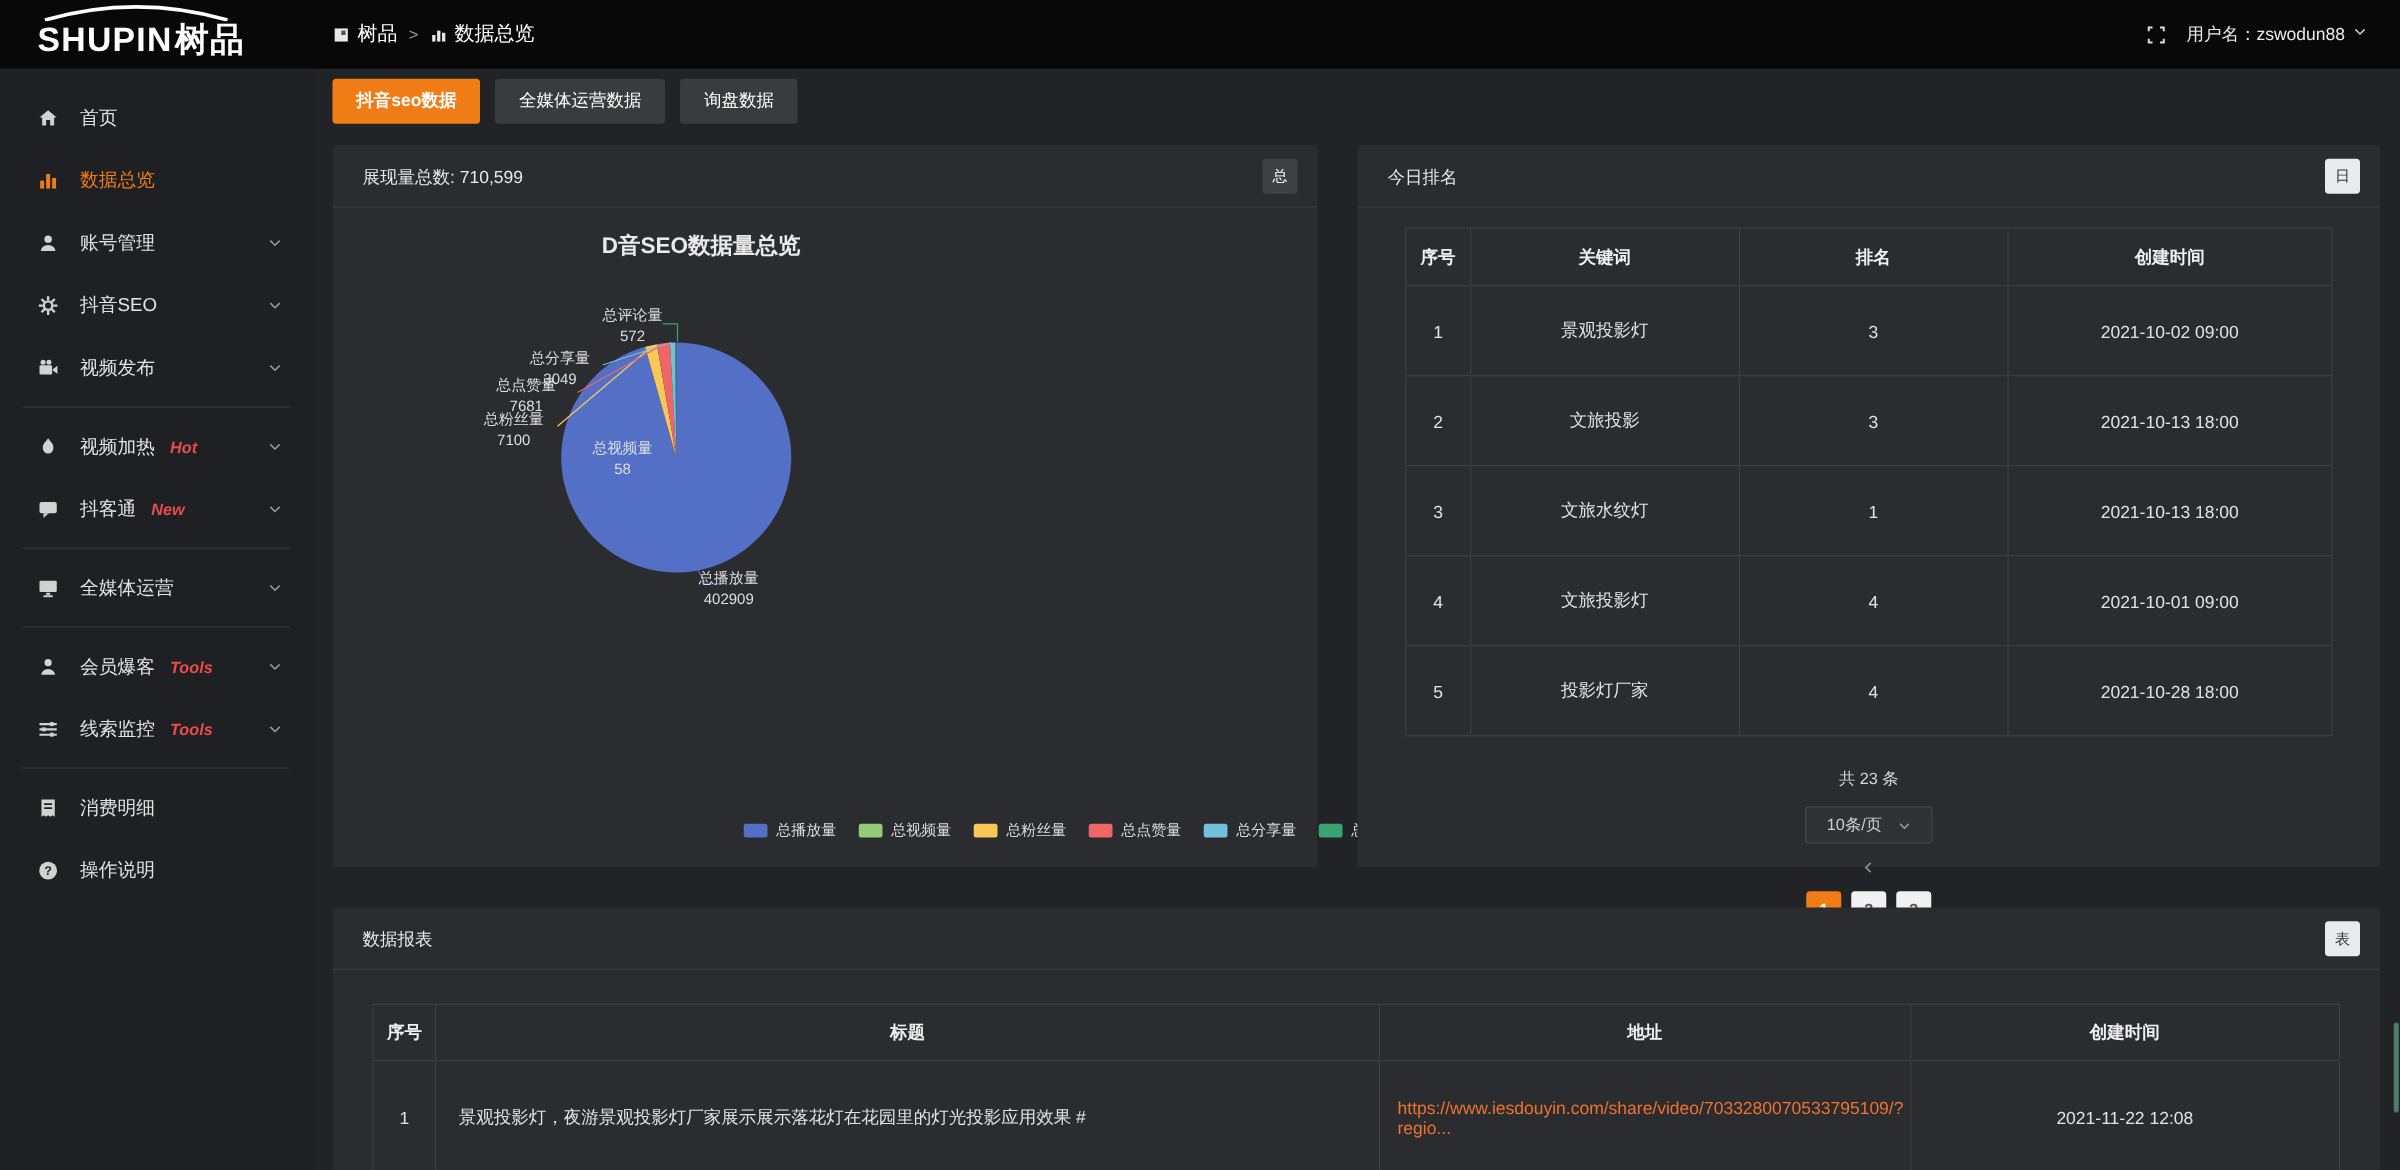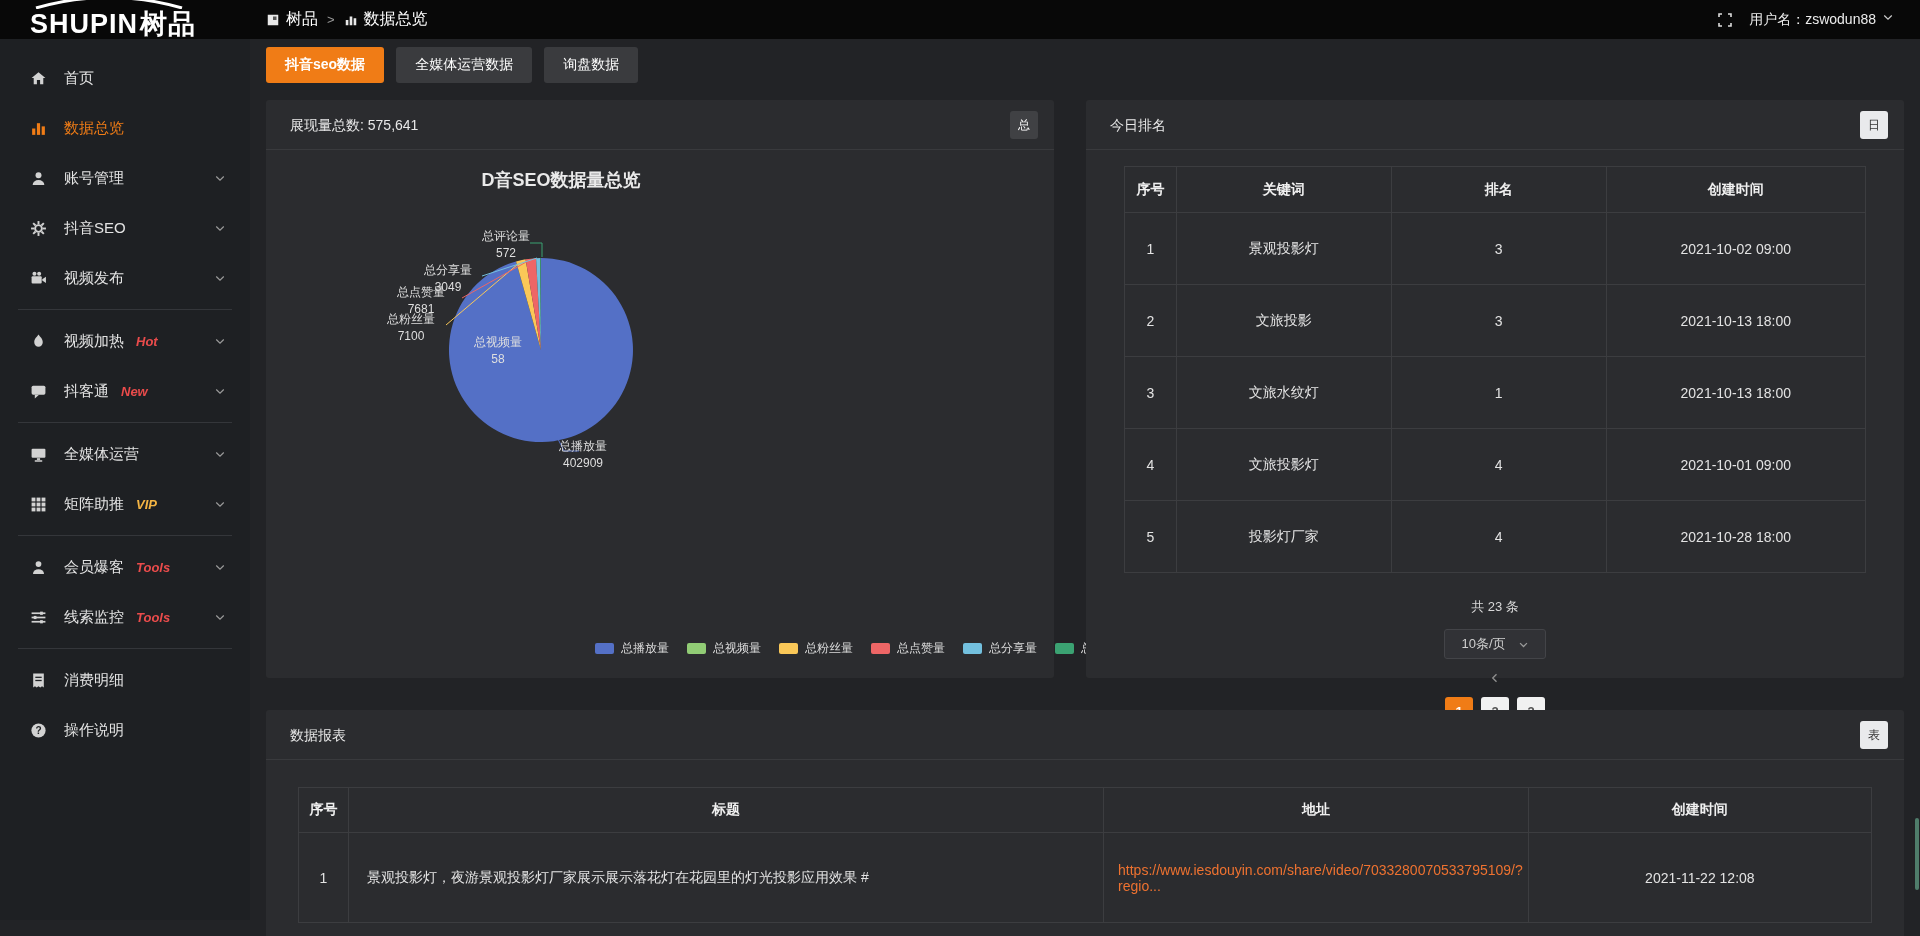--- a/index.html
+++ b/index.html
@@ -1,20 +1,20 @@
 <!DOCTYPE html>
 <html><head>
 <meta charset="utf-8">
 <style>
   * { margin:0; padding:0; box-sizing:border-box; }
   html,body { width:1920px; height:936px; overflow:hidden;
     font-family:"Liberation Sans","DejaVu Sans",sans-serif; background:#222326; }
 
   
-  .topbar { height:39px; background:#080808; display:flex; align-items:center; }
+  .topbar { height:55px; background:#080808; display:flex; align-items:center; }
   .logo { width:250px; height:55px; position:relative; flex:0 0 250px; }
   .logo svg.arc { position:absolute; left:30px; top:3px; }
   .logo .brand { position:absolute; left:30px; top:14px; color:#fff; font-size:27px;
     font-weight:900; letter-spacing:1px; white-space:nowrap; }
   .logo .brand .cn { font-weight:800; margin-left:2px; }
   .breadcrumb { display:flex; align-items:center; gap:9px; color:#fff; font-size:16px; padding-left:16px; }
   .breadcrumb .sep { color:#9a9a9a; font-size:13px; }
   .crumb { display:flex; align-items:center; gap:6px; }
   .topbar-right { margin-left:auto; display:flex; align-items:center; gap:16px;
     padding-right:26px; color:#ececec; font-size:14px; }
@@ -271,44 +271,20 @@
             <rect x="4.5" y="13.4" width="7" height="1.4" fill="currentColor"></rect>
           </svg>
         </span>
         <span class="lbl">全媒体运营</span>
         <span class="chev">
           <svg width="12" height="12" viewBox="0 0 16 16">
             <polyline points="3,6 8,11 13,6" stroke="currentColor" stroke-width="1.6" fill="none"></polyline>
           </svg>
         </span>
       </div>
-      <div class="side-item">
-        <span class="icon">
-          <svg width="17" height="17" viewBox="0 0 16 16">
-            <g fill="currentColor">
-              <rect x="1.5" y="1.5" width="3.6" height="3.6"></rect>
-              <rect x="6.2" y="1.5" width="3.6" height="3.6"></rect>
-              <rect x="10.9" y="1.5" width="3.6" height="3.6"></rect>
-              <rect x="1.5" y="6.2" width="3.6" height="3.6"></rect>
-              <rect x="6.2" y="6.2" width="3.6" height="3.6"></rect>
-              <rect x="10.9" y="6.2" width="3.6" height="3.6"></rect>
-              <rect x="1.5" y="10.9" width="3.6" height="3.6"></rect>
-              <rect x="6.2" y="10.9" width="3.6" height="3.6"></rect>
-              <rect x="10.9" y="10.9" width="3.6" height="3.6"></rect>
-            </g>
-          </svg>
-        </span>
-        <span class="lbl">矩阵助推</span>
-        <i class="badge" style="color: rgb(245, 181, 68);">VIP</i>
-        <span class="chev">
-          <svg width="12" height="12" viewBox="0 0 16 16">
-            <polyline points="3,6 8,11 13,6" stroke="currentColor" stroke-width="1.6" fill="none"></polyline>
-          </svg>
-        </span>
-      </div>
       <div class="side-divider"></div>
       <div class="side-item">
         <span class="icon">
           <svg width="17" height="17" viewBox="0 0 16 16">
             <circle cx="8" cy="4.8" r="2.7" fill="currentColor"></circle>
             <path d="M2.8 14 a5.2 4.4 0 0 1 10.4 0 Z" fill="currentColor"></path>
           </svg>
         </span>
         <span class="lbl">会员爆客</span>
         <i class="badge" style="color: rgb(233, 75, 75);">Tools</i>
@@ -369,21 +345,21 @@
 
     <div class="tabs">
         <button class="tab active">抖音seo数据</button>
         <button class="tab">全媒体运营数据</button>
         <button class="tab">询盘数据</button>
       </div>
 
     <div class="panels-row">
 
       <div class="panel overview">
-        <div class="panel-header">展现量总数: 575,641</div>
+        <div class="panel-header">展现量总数: 710,599</div>
         <button class="corner-btn dark">总</button>
         <div class="chart-area">
           <div class="chart-title">D音SEO数据量总览</div>
           <svg id="pie-svg" width="590" height="460" viewBox="0 0 590 460">
             <g id="pie-slices">
                 <path d="M275,200 L275.00,108.00 A92,92 0 1 1 249.99,111.46 Z" fill="#5470c6"></path>
                 <path d="M275,200 L249.99,111.46 A92,92 0 0 1 250.07,111.44 Z" fill="#91cc75"></path>
                 <path d="M275,200 L250.07,111.44 A92,92 0 0 1 259.57,109.30 Z" fill="#fac858"></path>
                 <path d="M275,200 L259.57,109.30 A92,92 0 0 1 270.03,108.13 Z" fill="#ee6666"></path>
                 <path d="M275,200 L270.03,108.13 A92,92 0 0 1 274.22,108.00 Z" fill="#73c0de"></path>

